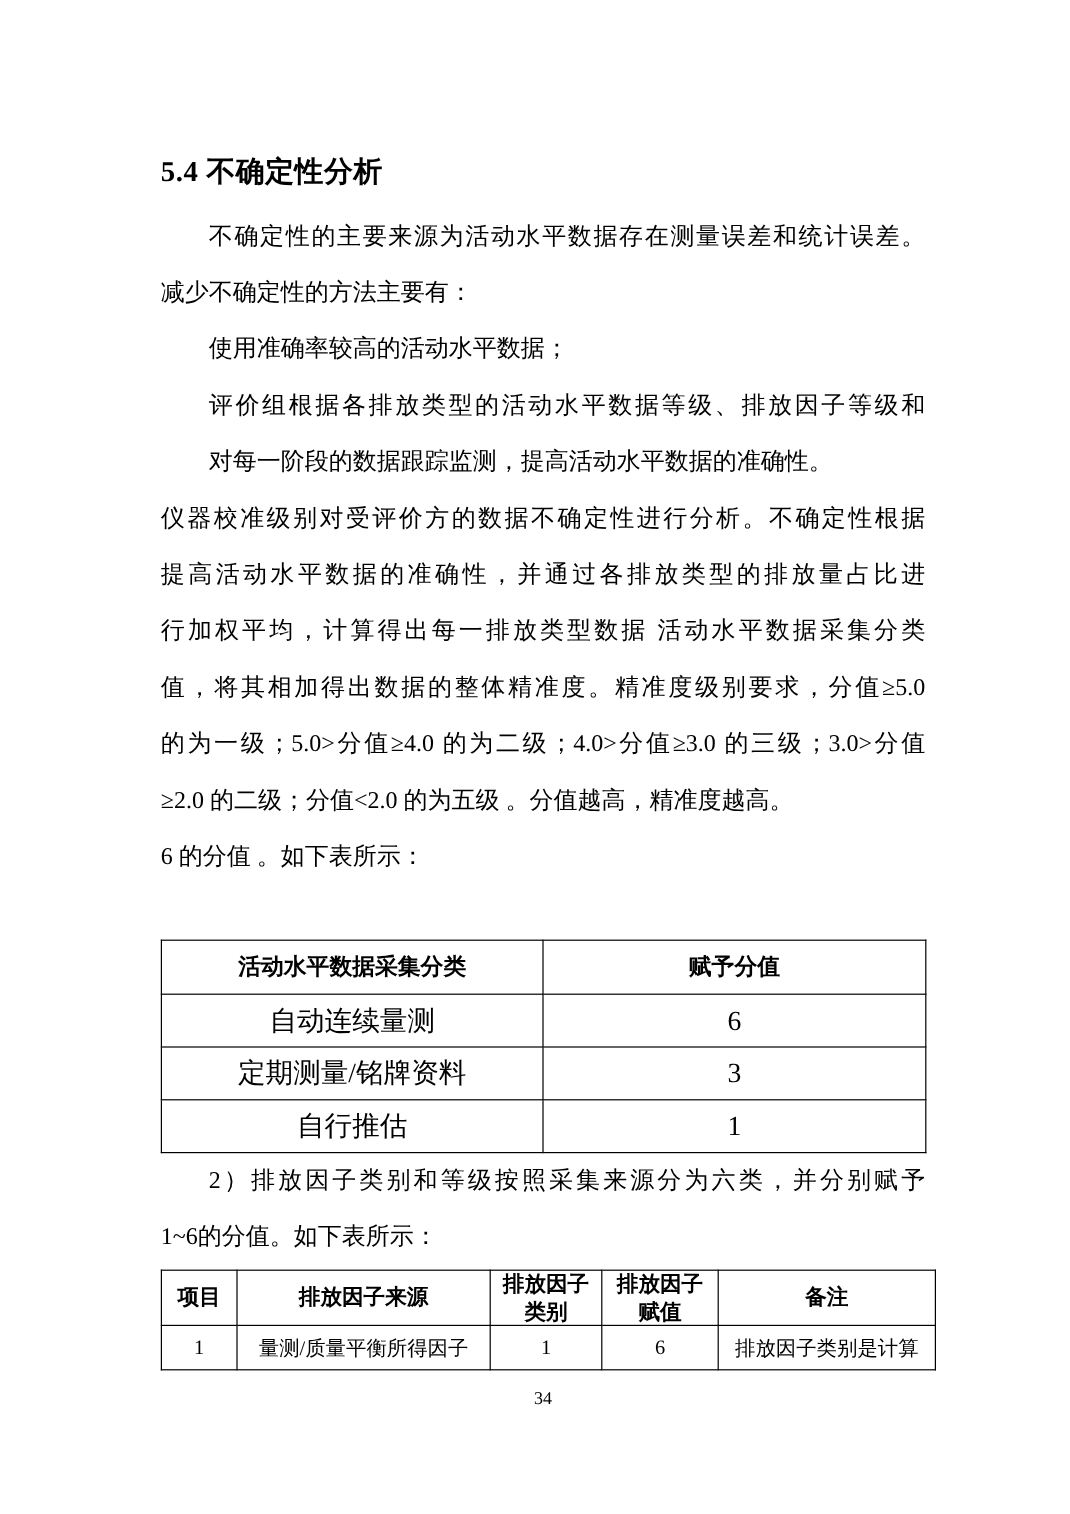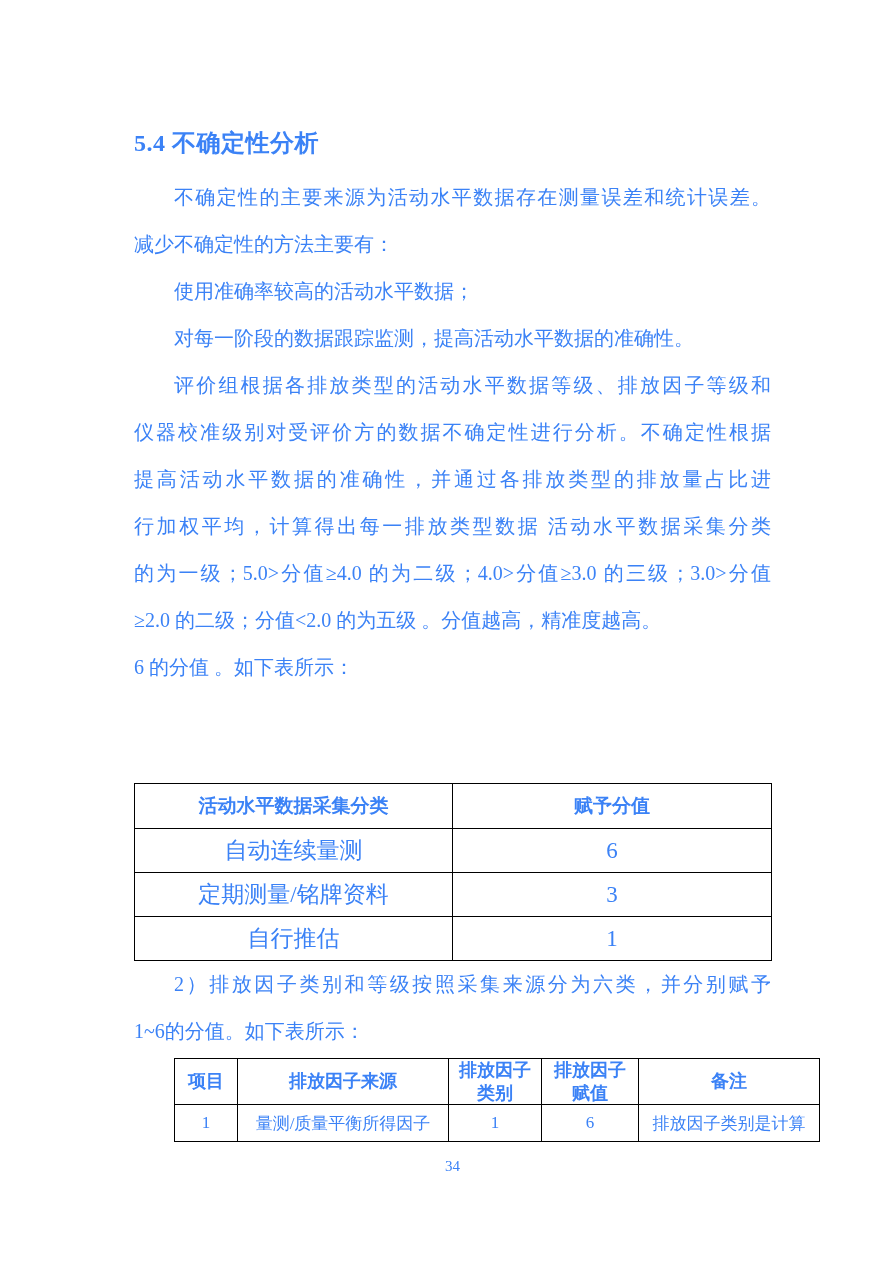--- a/index.html
+++ b/index.html
@@ -1,20 +1,20 @@
 <!DOCTYPE html>
 <html><head>
 <meta charset="utf-8">
 <style>
   html,body{margin:0;padding:0;background:#ffffff;}
   #page{
     position:relative;
     width:892px;height:1262px;
     background:#ffffff;
-    color:#3b82f6;
+    color:#000000;
     font-family:"Liberation Serif","DejaVu Serif",serif;
     overflow:hidden;
   }
   .abs{position:absolute;}
   #heading{
     left:134px;top:127px;
     font-size:24px;font-weight:bold;
     letter-spacing:0.5px;
     white-space:nowrap;
   }
@@ -40,44 +40,45 @@
     vertical-align:middle;
     padding:0 8px;
     overflow:hidden;
   }
   th{font-weight:bold;}
   #table1{left:134px;top:783px;width:637px;}
   #table1 table{width:637px;}
   #table1 th{height:44px;font-size:19px;}
   #table1 td{height:43px;font-size:23px;}
   #table2{left:134px;top:1058px;width:645px;}
-  #table2 table{width:645px;margin-left:40px;}
+  #table2 table{width:645px;}
   #table2 th{height:44px;font-size:18px;line-height:1.25;}
   #table2 td{height:36px;font-size:17px;}
   #footer{
     left:134px;top:1158px;width:637px;
     text-align:center;font-size:15px;
   }
 </style>
 </head>
 <body>
 
 <div id="page">
 
   <div id="heading" class="abs">5.4 不确定性分析</div>
 
   <div id="body-block" class="abs">
     <div class="line indent jfull">不确定性的主要来源为活动水平数据存在测量误差和统计误差。</div>
     <div class="line">减少不确定性的方法主要有：</div>
     <div class="line indent">使用准确率较高的活动水平数据；</div>
+    <div class="line indent jfull">评价组根据各排放类型的活动水平数据等级、排放因子等级和</div>
     <div class="line indent">对每一阶段的数据跟踪监测，提高活动水平数据的准确性。</div>
-    <div class="line indent jfull">评价组根据各排放类型的活动水平数据等级、排放因子等级和</div>
     <div class="line jfull">仪器校准级别对受评价方的数据不确定性进行分析。不确定性根据</div>
     <div class="line jfull">提高活动水平数据的准确性，并通过各排放类型的排放量占比进</div>
     <div class="line jfull">行加权平均，计算得出每一排放类型数据 活动水平数据采集分类</div>
+    <div class="line jfull">值，将其相加得出数据的整体精准度。精准度级别要求，分值≥5.0</div>
     <div class="line jfull">的为一级；5.0&gt;分值≥4.0 的为二级；4.0&gt;分值≥3.0 的三级；3.0&gt;分值</div>
     <div class="line">≥2.0 的二级；分值&lt;2.0 的为五级 。分值越高，精准度越高。</div>
     <div class="line">6 的分值 。如下表所示：</div>
   </div>
 
   <div id="table1" class="abs">
     <table>
       <colgroup>
           <col style="width:318px">
           <col style="width:319px">

